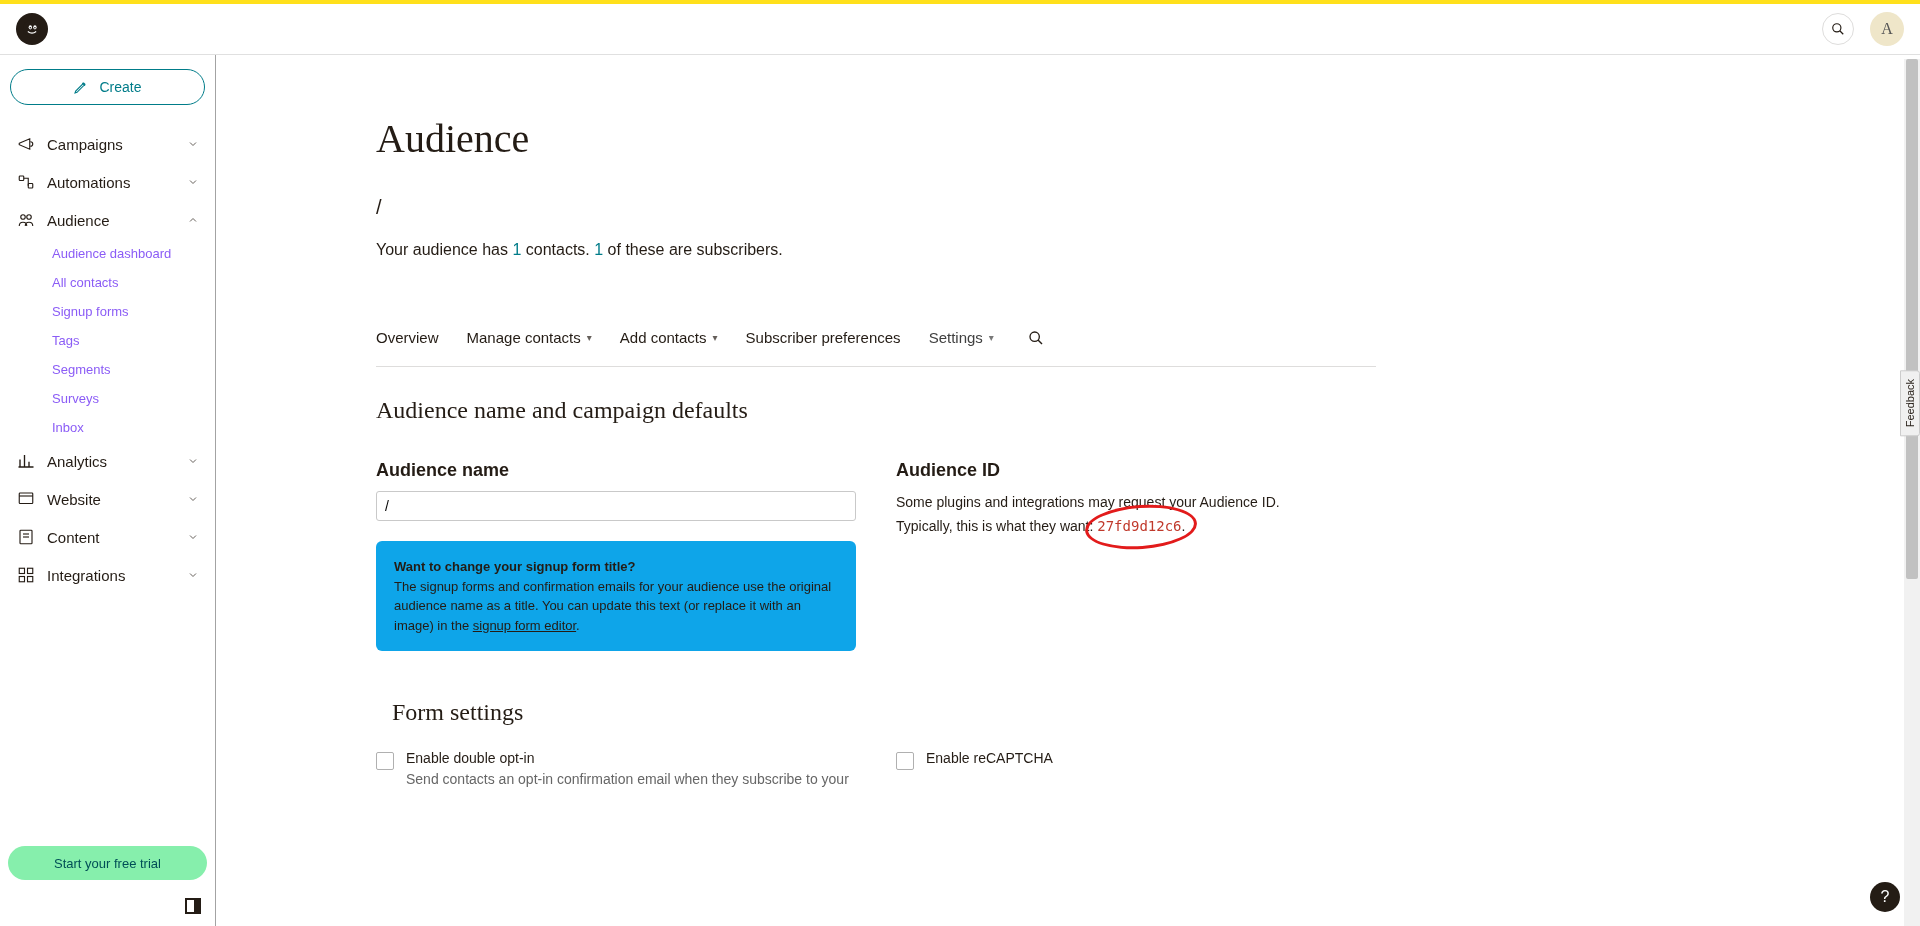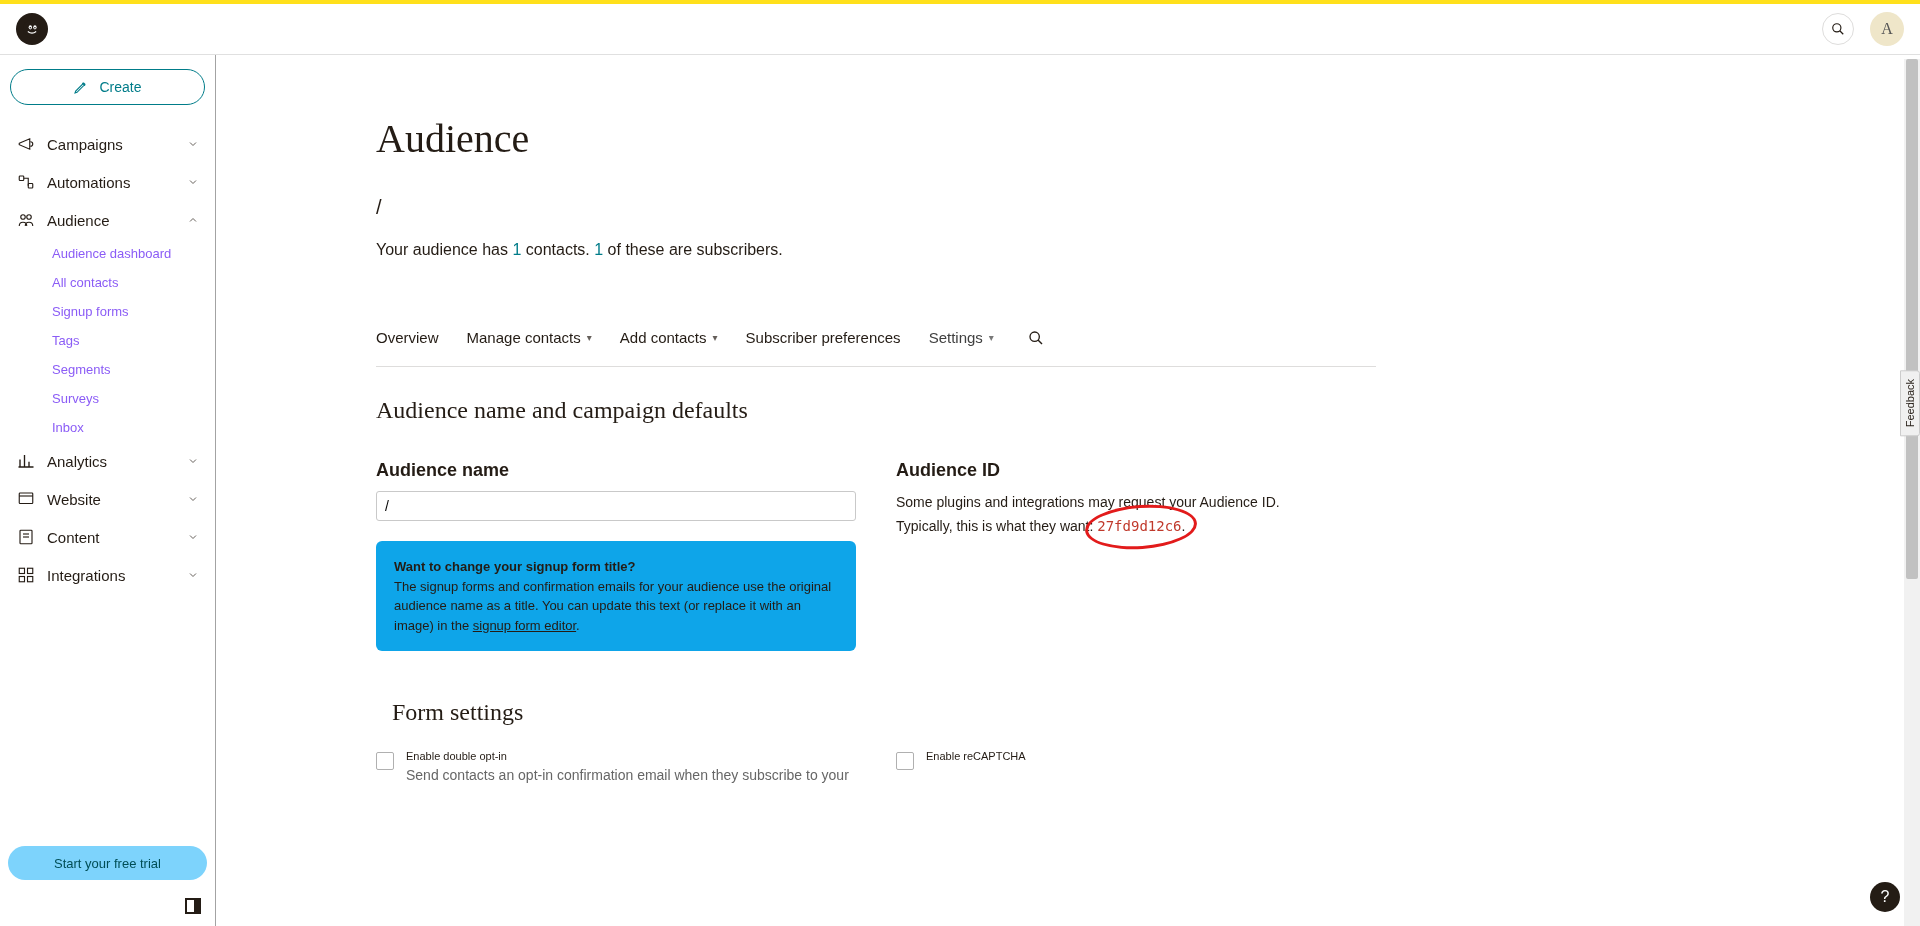--- a/index.html
+++ b/index.html
@@ -62,21 +62,21 @@
     font-size: 15px; color: #241c15;
   }
   .nav-item .chev { margin-left: auto; opacity: .7; }
   .nav-icon { width: 20px; display: flex; justify-content: center; }
   .subnav { padding-left: 44px; }
   .subnav-item {
     font-size: 13px; color: #8b5cf6; padding: 7px 0; cursor: pointer;
   }
   .sidebar-bottom { margin-top: auto; }
   .trial-btn {
-    background: #7dd3fc; color: #004e56;
+    background: #86efac; color: #004e56;
     border-radius: 22px; height: 34px;
     display: flex; align-items: center; justify-content: center;
     font-size: 13px; cursor: pointer; margin-bottom: 18px;
   }
   .panel-toggle { display: flex; justify-content: flex-end; padding-right: 6px; }
   .panel-toggle-icon {
     width: 16px; height: 16px; border: 2px solid #241c15;
     position: relative; cursor: pointer;
   }
   .panel-toggle-icon::after {
@@ -134,21 +134,21 @@
   }
   h3.subsection {
     font-family: Georgia, serif; font-size: 24px; font-weight: 400;
     margin: 48px 0 24px 16px;
   }
   .checkbox-row { display: flex; gap: 12px; align-items: flex-start; }
   .fake-checkbox {
     width: 18px; height: 18px; border: 1px solid #b0b0b0;
     border-radius: 2px; flex-shrink: 0; margin-top: 2px; cursor: pointer;
   }
-  .checkbox-label { font-size: 11px; font-weight: 500; margin-bottom: 4px; }
+  .checkbox-label { font-size: 14px; font-weight: 500; margin-bottom: 4px; }
   .checkbox-desc { font-size: 14px; color: #666; line-height: 1.4; }
   .feedback-tab {
     position: fixed; right: 0; top: 370px;
     background: #f0f0f0; border: 1px solid #ccc;
     padding: 8px 3px; font-size: 11px;
     writing-mode: vertical-rl; transform: rotate(180deg);
     cursor: pointer; border-radius: 3px 0 0 3px;
   }
   .help-fab {
     position: fixed; right: 20px; bottom: 14px;

